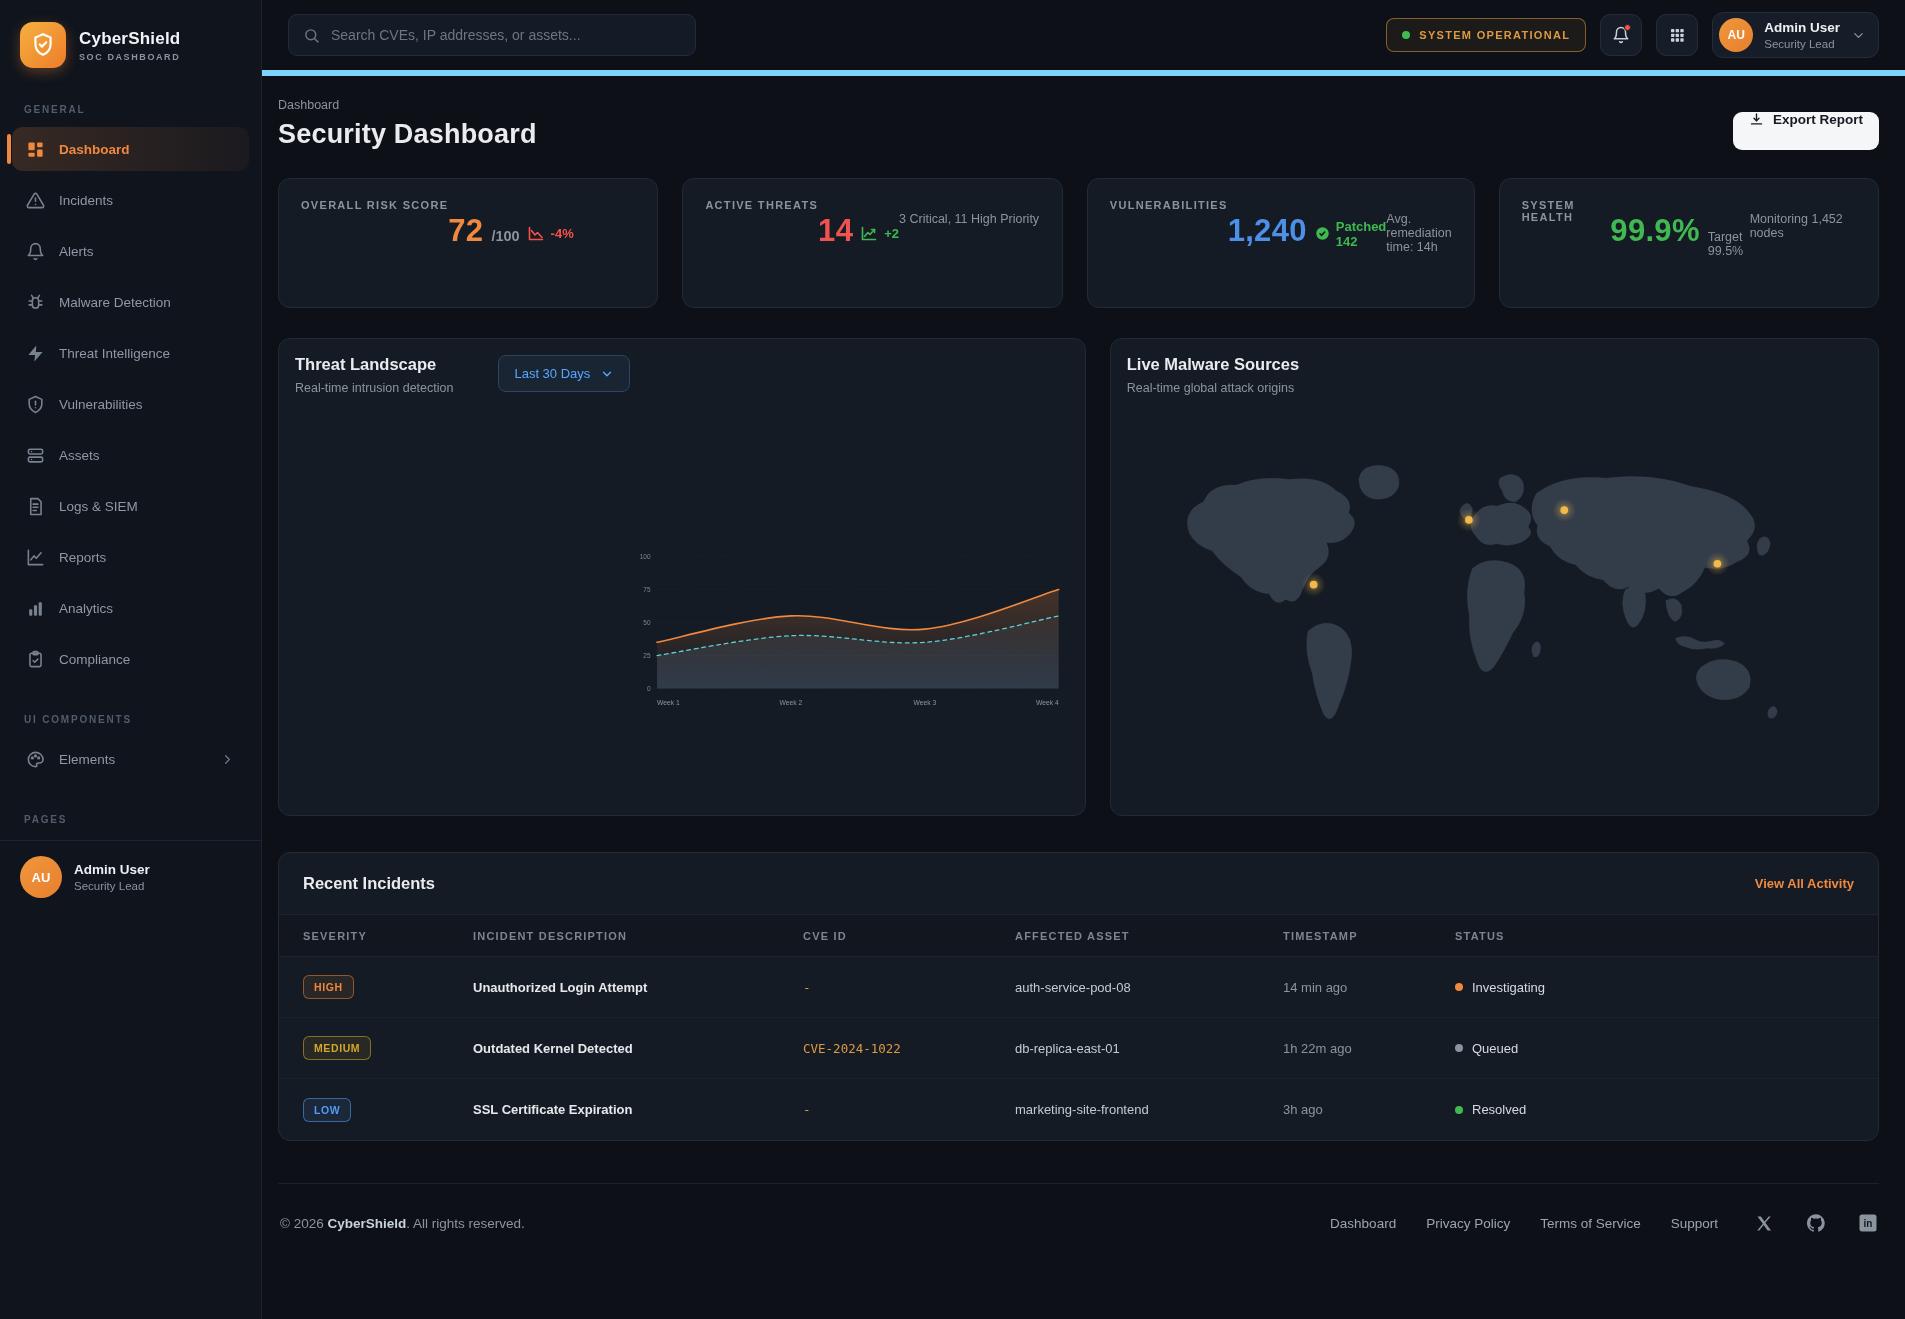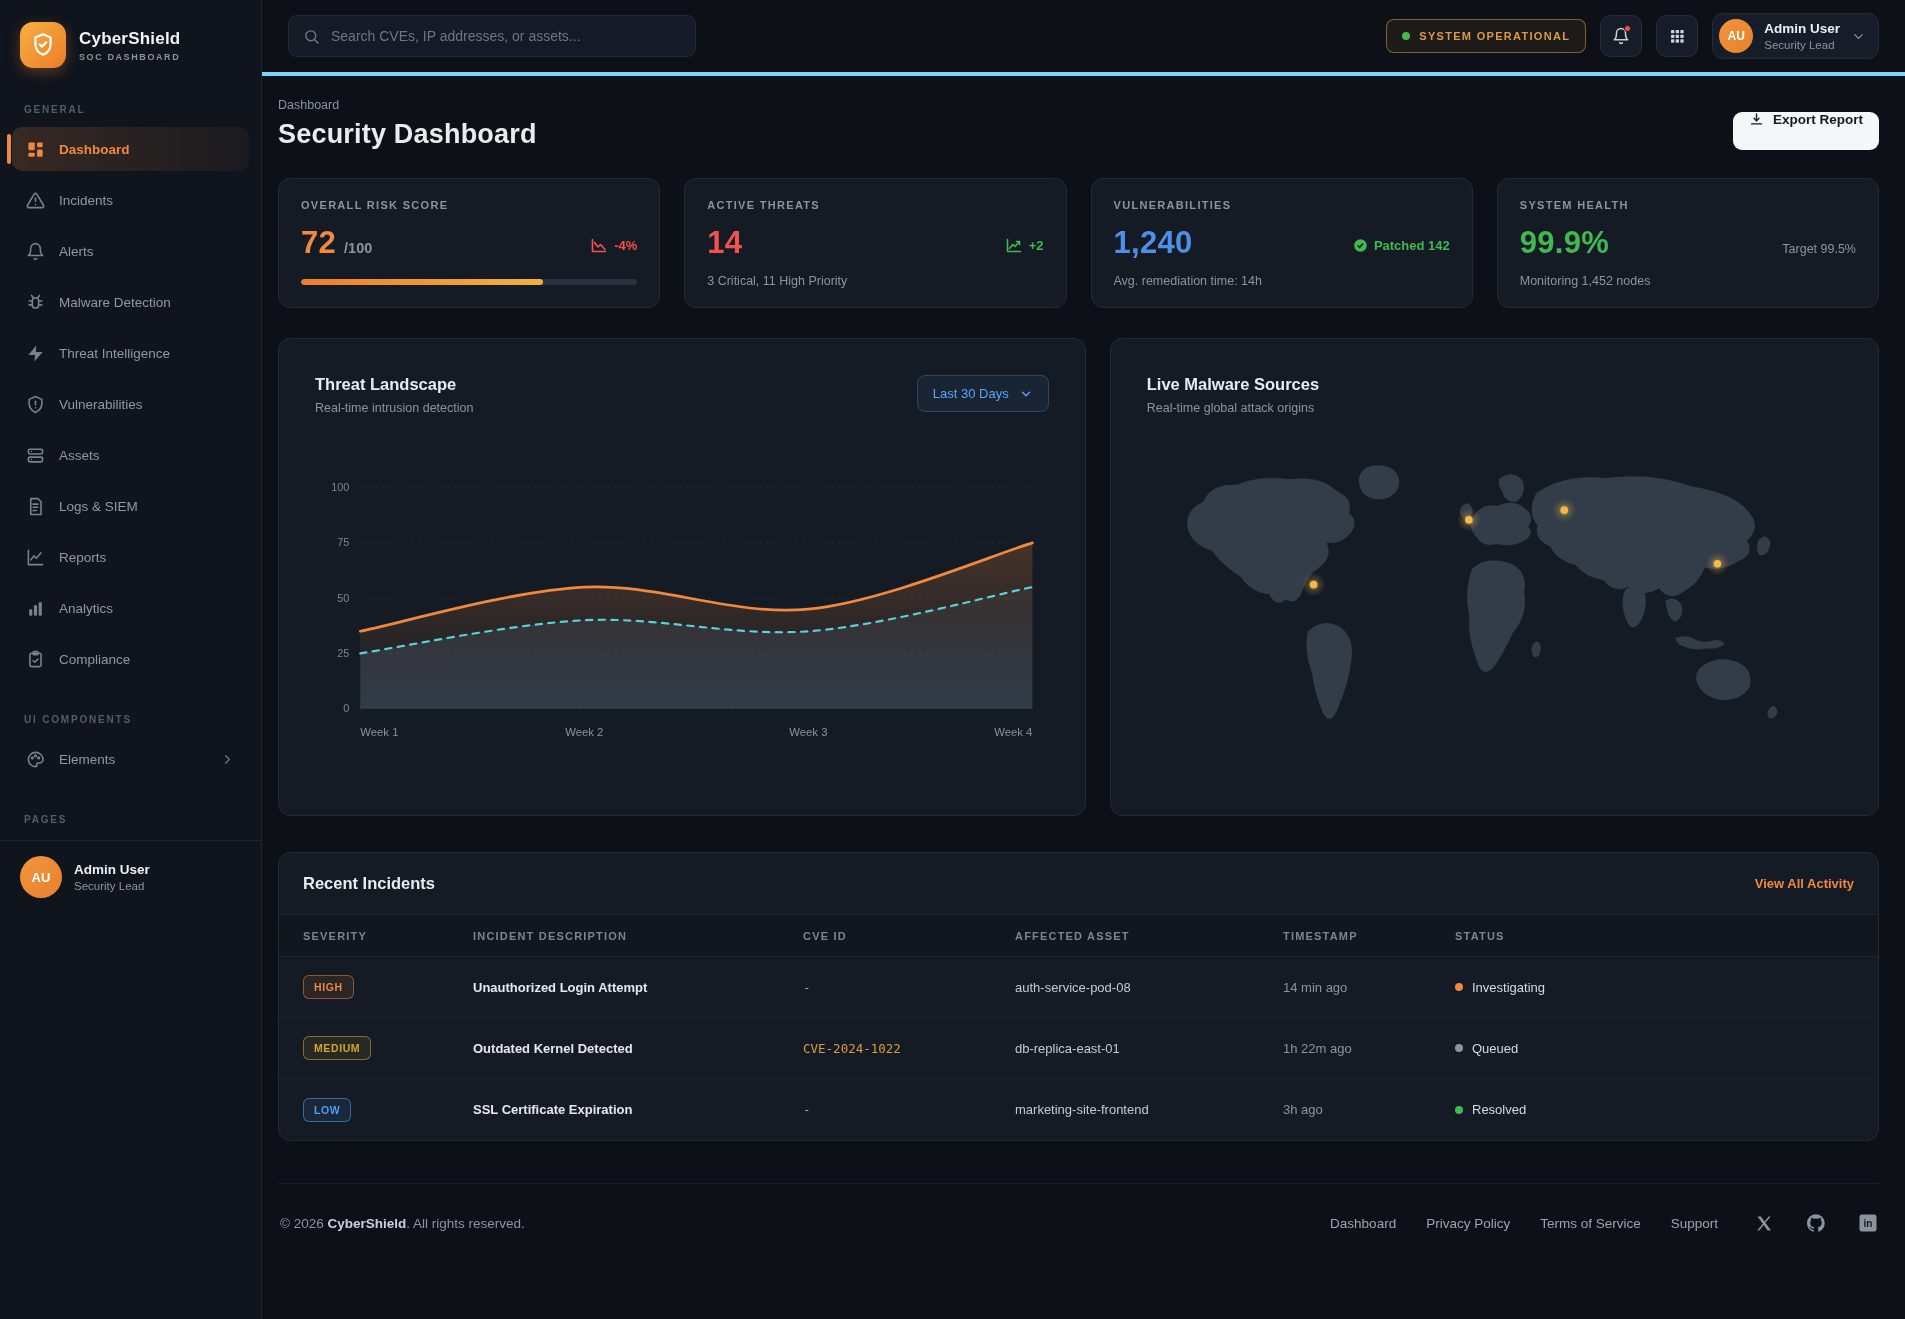--- a/index.html
+++ b/index.html
@@ -57,21 +57,21 @@
   }
   .avatar.lg { width:42px; height:42px; font-size:13px; }
   .avatar.sm { width:34px; height:34px; font-size:12px; }
   .side-user .u-name, .chip .u-name { font-size:13.5px; font-weight:bold; color:#eceff3; }
   .side-user .u-role, .chip .u-role { font-size:11.5px; color:#8b949e; margin-top:3px; }
   .side-fill { flex:1; }
 
   
   .main { flex:1; display:flex; flex-direction:column; min-width:0; }
   .topbar {
-    height:76px; flex:0 0 76px; border-bottom:4px solid #7dd3fc;
+    height:76px; flex:0 0 76px; border-bottom:6px solid #7dd3fc;
     display:flex; align-items:center; padding:0 26px; gap:14px; background:#0d1117;
   }
   .searchbox {
     width:408px; height:42px; background:#151b26; border:1px solid #232b38;
     border-radius:9px; display:flex; align-items:center; gap:11px; padding:0 14px;
   }
   .searchbox svg { color:#6e7681; }
   .searchbox input {
     background:transparent; border:none; outline:none; color:#c9d1d9;
     font-size:14px; width:100%; font-family:"Liberation Sans", sans-serif;
@@ -106,36 +106,36 @@
   .breadcrumb { font-size:12.5px; color:#8b949e; margin-bottom:7px; }
   h1.page-title { font-size:27px; font-weight:bold; color:#e9ebef; letter-spacing:.2px; }
   .export-btn {
     display:flex; align-items:flex-start; gap:9px; height:38px; padding:0 16px;
     background:#f4f6f8; color:#161b22; border:none; border-radius:9px;
     font-size:13.5px; font-weight:bold; cursor:pointer; font-family:"Liberation Sans",sans-serif;
   }
 
   .stat-grid { display:grid; grid-template-columns:repeat(4,1fr); gap:24px; margin-top:28px; }
   .card { background:#151b24; border:1px solid #222a36; border-radius:12px; }
-  .stat-card { padding:20px 22px; height:130px; display:flex; flex-direction:column; }
+  .stat-card { padding:20px 22px; height:130px; display:flex; flex-direction:row; }
   .stat-label { font-size:11px; font-weight:bold; color:#8b949e; letter-spacing:1.3px; }
   .stat-mid { display:flex; align-items:baseline; gap:8px; margin-top:14px; }
   .stat-value { font-size:31px; font-weight:bold; letter-spacing:.3px; }
   .stat-value.orange { color:#f0883e; } .stat-value.red { color:#ef5350; }
   .stat-value.blue { color:#4d90e8; } .stat-value.green { color:#3fb950; }
   .stat-suffix { font-size:14.5px; color:#8b949e; font-weight:bold; }
   .stat-right { margin-left:auto; display:flex; align-items:center; gap:6px; font-size:13px; font-weight:bold; }
   .stat-right.red { color:#f85149; } .stat-right.green { color:#3fb950; }
   .stat-right.muted { color:#8b949e; font-weight:normal; font-size:12.5px; }
   .stat-sub { font-size:12.5px; color:#8b949e; margin-top:13px; }
   .progress-track { height:6px; border-radius:4px; background:#2a3140; margin-top:18px; overflow:hidden; }
   .progress-fill { height:100%; border-radius:4px; background:linear-gradient(90deg,#ef7d2e,#f0b13e); }
 
   .charts-grid { display:grid; grid-template-columns:1.05fr 1fr; gap:24px; margin-top:30px; }
-  .panel-card { height:478px; padding:36px; display:flex; flex-direction:column; position:relative; }
+  .panel-card { height:478px; padding:16px; display:flex; flex-direction:row; position:relative; }
   .panel-head { display:flex; align-items:flex-start; justify-content:space-between; }
   .panel-title { font-size:16.5px; font-weight:bold; color:#e9ebef; }
   .panel-sub { font-size:12.5px; color:#8b949e; margin-top:7px; }
   .range-btn {
     display:flex; align-items:center; gap:10px; height:37px; padding:0 15px;
     background:rgba(88,166,255,.07); border:1px solid #2c4562; border-radius:8px;
     color:#58a6ff; font-size:13px; cursor:pointer; font-family:"Liberation Sans",sans-serif;margin-left:45px;
   }
   .chart-wrap { flex:1; display:flex; align-items:flex-end; }
   .map-wrap { position:absolute; left:24px; right:24px; top:96px; bottom:18px; }

